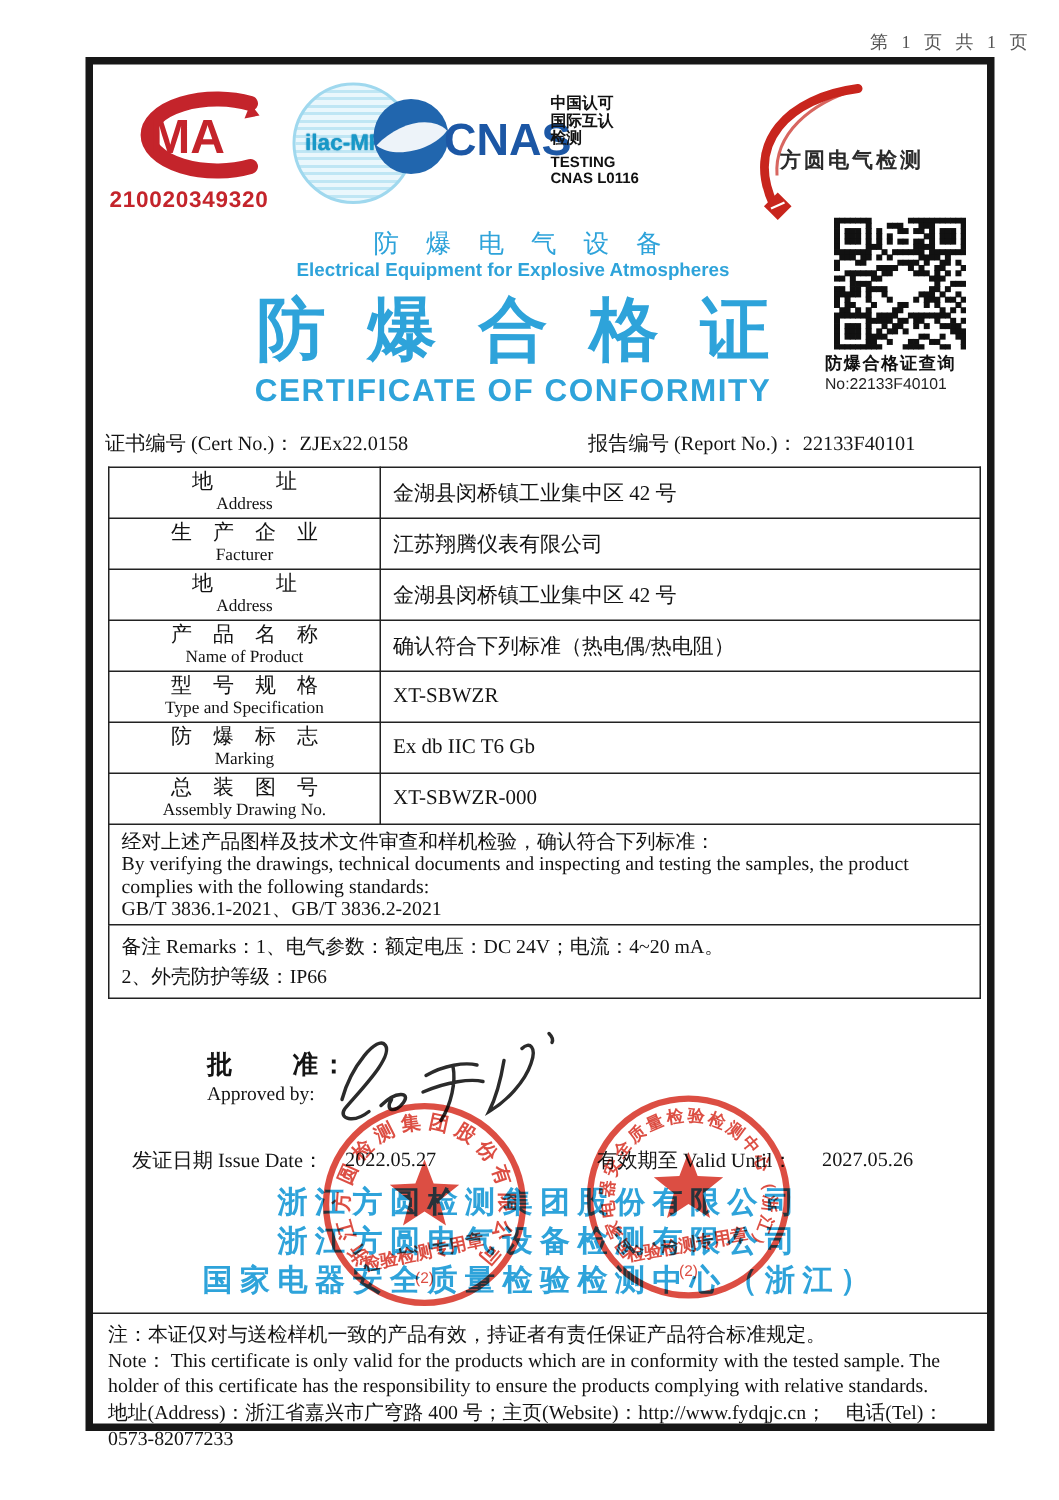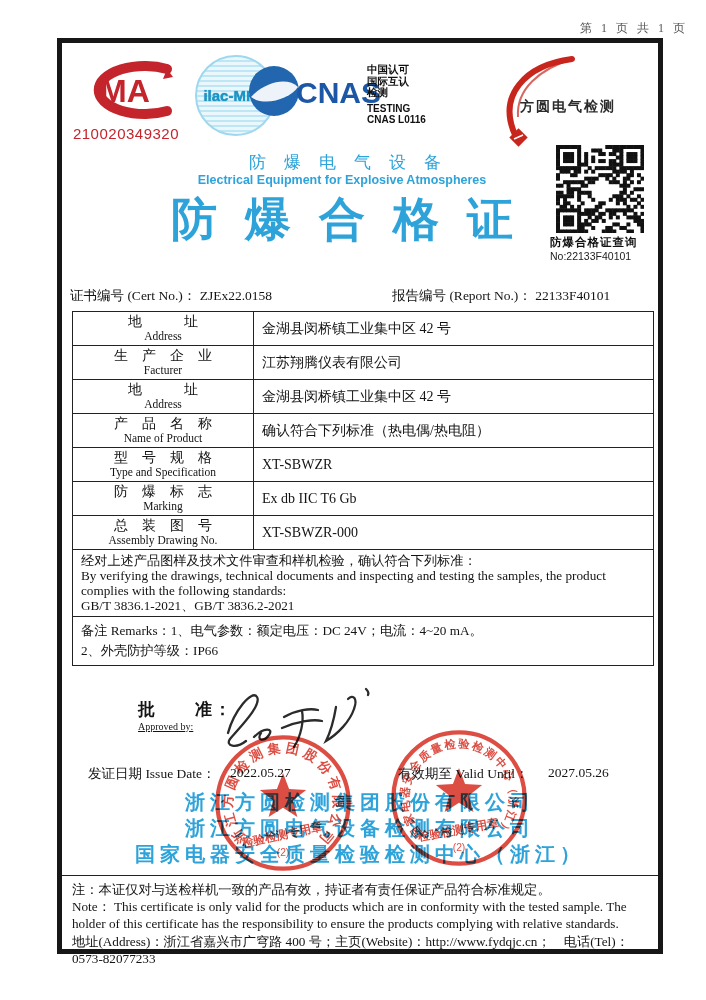--- a/index.html
+++ b/index.html
@@ -12,21 +12,21 @@
     letter-spacing:3px;font-family:"Liberation Serif",serif;
   }
   .frame{
     position:absolute;left:57px;top:38px;width:606px;height:916px;
     border:5px solid #171717;box-sizing:border-box;background:#fff;
   }
   .frame > *{position:absolute;}
   
   .cma{left:13px;top:14px;width:100px;height:66px;}
   .cma-num{left:8px;top:82px;width:112px;text-align:center;color:#c4242b;
-    font-family:"Liberation Sans",sans-serif;font-weight:normal;font-size:15px;letter-spacing:0.5px;}
+    font-family:"Liberation Sans",sans-serif;font-weight:bold;font-size:15px;letter-spacing:0.5px;}
   .ilac{left:133px;top:12px;width:77px;height:77px;border-radius:50%;
     background:repeating-linear-gradient(#eaf7fc 0 3px,#bfe6f4 3px 5px);
     border:2px solid #9fd8ee;display:flex;align-items:center;justify-content:center;}
   .ilac span{font-family:"Liberation Sans",sans-serif;font-weight:bold;font-size:15px;
     color:#1898c8;text-shadow:0 0 1px #0c7cab;}
   .cnas{left:186px;top:20px;width:180px;height:58px;}
   .cnas-side{left:305px;top:21px;width:80px;font-family:"Liberation Sans",sans-serif;}
   .cnas-side .acc{font-size:10.5px;line-height:11.5px;font-weight:bold;color:#111;}
   .cnas-side .tst{font-size:10px;line-height:11px;font-weight:900;color:#111;margin-top:4px;}
   .fy-logo{left:398px;top:12px;width:170px;height:100px;}
@@ -54,21 +54,21 @@
   .ctable .lbl{width:172px;text-align:center;padding:2px 4px;}
   .ctable .lcn{font-size:14px;line-height:16px;color:#131313;}
   .ctable .len{font-size:11.5px;line-height:13px;color:#131313;font-family:"Liberation Serif",serif;}
   .ctable .val{font-size:14px;color:#131313;}
   .ctable .stdcell{padding:3px 8px;margin-left:43px;}
   .ctable .stdcell div{font-size:13.2px;line-height:15px;color:#131313;}
   .ctable .remcell{padding:4px 8px;}
   .ctable .remcell div{font-size:13.2px;line-height:20px;color:#131313;}
   
   .appr-cn{left:76px;top:655px;font-size:17px;font-weight:bold;letter-spacing:2px;color:#141414;}
-  .appr-en{left:76px;top:678px;font-size:10px;color:#141414;text-decoration:underline;}
+  .appr-en{left:76px;top:678px;font-size:13px;color:#141414;}
   .sig{left:152px;top:638px;width:190px;height:85px;}
   
   .dates{left:0;top:722px;width:596px;font-size:13.5px;color:#141414;}
   .dates span{position:absolute;top:0;white-space:nowrap;}
   .d1{left:26px;} .d2{left:168px;} .d3{left:336px;} .d4{left:486px;}
   
   .companies{left:0;top:746px;width:596px;text-align:center;color:#2ea3da;
     font-family:"Liberation Sans",sans-serif;font-weight:bold;font-size:20px;
     letter-spacing:5px;line-height:26px;}
   
@@ -117,20 +117,21 @@
     <path d="M112,4 C66,10 36,40 56,82" fill="none" stroke="#c8251d" stroke-width="6" stroke-linecap="round"></path>
     <path d="M112,4 C80,14 56,34 58,62" fill="none" stroke="#c8251d" stroke-width="2" opacity="0.7"></path>
     <rect x="52" y="76" width="13" height="13" fill="#c8251d" transform="rotate(45 58.5 82.5)"></rect>
     <path d="M54,84 l9,-4" stroke="#fff" stroke-width="1.5"></path>
   </svg>
   <div class="fy-text">方圆电气检测</div>
 
   <div class="t-cn-line">防爆电气设备</div>
   <div class="t-en-line">Electrical Equipment for Explosive Atmospheres</div>
   <div class="t-cn-main">防爆合格证</div>
+  <div class="t-en-main">CERTIFICATE OF CONFORMITY</div>
 
   <div class="qrbox">
     <svg id="qr-svg" viewBox="0 0 88 88">
         <rect x="0.00" y="0.00" width="4" height="4" fill="#111"></rect>
         <rect x="3.52" y="0.00" width="4" height="4" fill="#111"></rect>
         <rect x="7.04" y="0.00" width="4" height="4" fill="#111"></rect>
         <rect x="10.56" y="0.00" width="4" height="4" fill="#111"></rect>
         <rect x="14.08" y="0.00" width="4" height="4" fill="#111"></rect>
         <rect x="17.60" y="0.00" width="4" height="4" fill="#111"></rect>
         <rect x="21.12" y="0.00" width="4" height="4" fill="#111"></rect>

